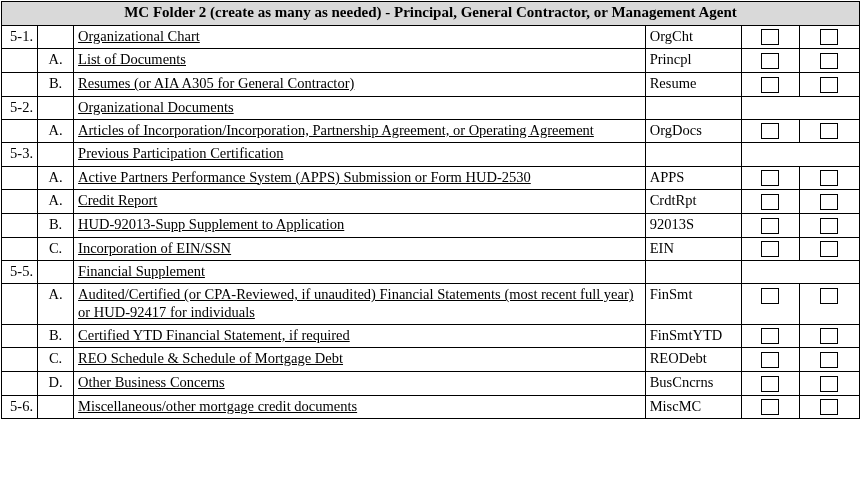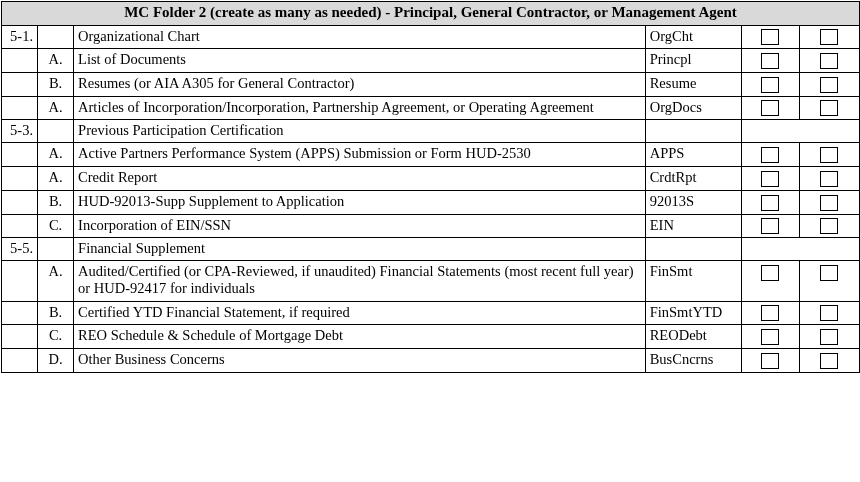--- a/index.html
+++ b/index.html
@@ -65,20 +65,21 @@
     display: inline-block;
     width: 18px;
     height: 16px;
     border: 1px solid #000000;
     background: #ffffff;
     box-sizing: border-box;
     vertical-align: middle;
   }
   .desc-cell {
     word-wrap: break-word;
+    text-decoration: underline;
   }
 </style>
 </head>
 <body>
 
 <div class="page">
   <table class="checklist">
     <colgroup>
       <col class="c-num">
       <col class="c-let">
@@ -109,20 +110,27 @@
         </tr>
         <tr>
           <td class="num-cell"></td>
           <td class="let-cell">B.</td>
           <td class="desc-cell">Resumes (or AIA A305 for General Contractor)</td>
           <td class="code-cell">Resume</td>
           <td class="box-cell"><span class="chk"></span></td>
           <td class="box-cell"><span class="chk"></span></td>
         </tr>
         <tr>
+          <td class="num-cell">5-2.</td>
+          <td class="let-cell"></td>
+          <td class="desc-cell">Organizational Documents</td>
+          <td class="code-cell"></td>
+          <td colspan="2">&nbsp;</td>
+        </tr>
+        <tr>
           <td class="num-cell"></td>
           <td class="let-cell">A.</td>
           <td class="desc-cell">Articles of Incorporation/Incorporation, Partnership Agreement, or Operating Agreement</td>
           <td class="code-cell">OrgDocs</td>
           <td class="box-cell"><span class="chk"></span></td>
           <td class="box-cell"><span class="chk"></span></td>
         </tr>
         <tr>
           <td class="num-cell">5-3.</td>
           <td class="let-cell"></td>
@@ -191,18 +199,26 @@
           <td class="desc-cell">REO Schedule &amp; Schedule of Mortgage Debt</td>
           <td class="code-cell">REODebt</td>
           <td class="box-cell"><span class="chk"></span></td>
           <td class="box-cell"><span class="chk"></span></td>
         </tr>
         <tr>
           <td class="num-cell"></td>
           <td class="let-cell">D.</td>
           <td class="desc-cell">Other Business Concerns</td>
           <td class="code-cell">BusCncrns</td>
+          <td class="box-cell"><span class="chk"></span></td>
+          <td class="box-cell"><span class="chk"></span></td>
+        </tr>
+        <tr>
+          <td class="num-cell">5-6.</td>
+          <td class="let-cell"></td>
+          <td class="desc-cell">Miscellaneous/other mortgage credit documents</td>
+          <td class="code-cell">MiscMC</td>
           <td class="box-cell"><span class="chk"></span></td>
           <td class="box-cell"><span class="chk"></span></td>
         </tr>
       </tbody>
   </table>
 </div>
 
 </body></html>

